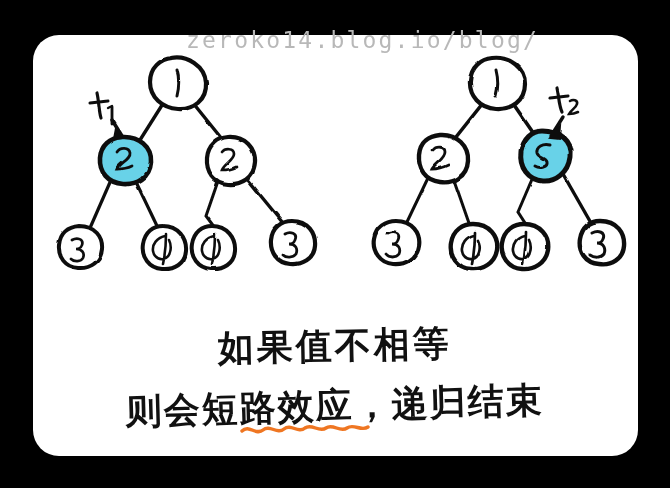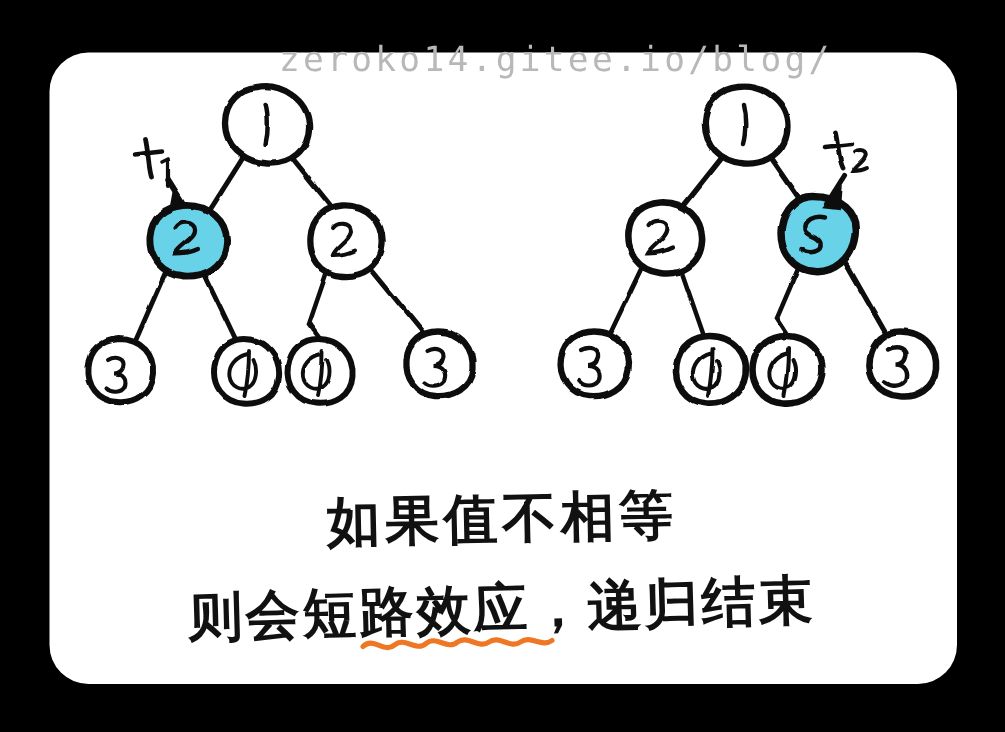--- a/index.html
+++ b/index.html
@@ -215,15 +215,15 @@
       <text id="cap1" x="335" y="358" text-anchor="middle" font-family="'DejaVu Sans', sans-serif" font-size="36" font-weight="bold" fill="#111111" letter-spacing="3" transform="rotate(-1.2 335 358)">如果值不相等</text>
 
       <text id="cap2" x="335" y="418" text-anchor="middle" font-family="'DejaVu Sans', sans-serif" font-size="36" font-weight="bold" fill="#111111" letter-spacing="2" transform="rotate(-1.6 335 418)">则会短路效应，递归结束</text>
 
       <path d="M242,431 C249,424 256,436 263,430 C270,424 277,435 284,429
                C291,423 298,434 305,428 C312,423 319,433 326,428
                C333,423 340,433 347,428 C354,423 361,432 368,427" fill="none" stroke="#ef7622" stroke-width="3.4" stroke-linecap="round"></path>
     </g>
   </svg>
 
-  <div id="watermark">zeroko14.gitee.io/blog/</div>
+  <div id="watermark">zeroko14.blog.io/blog/</div>
 
 </div>
 
 </body></html>

